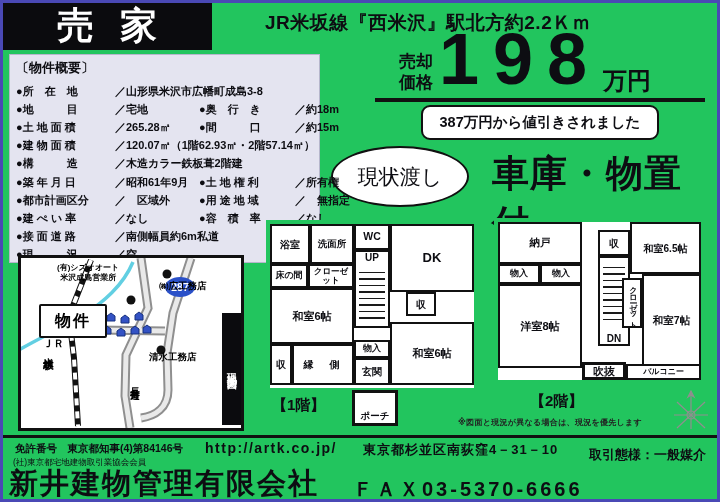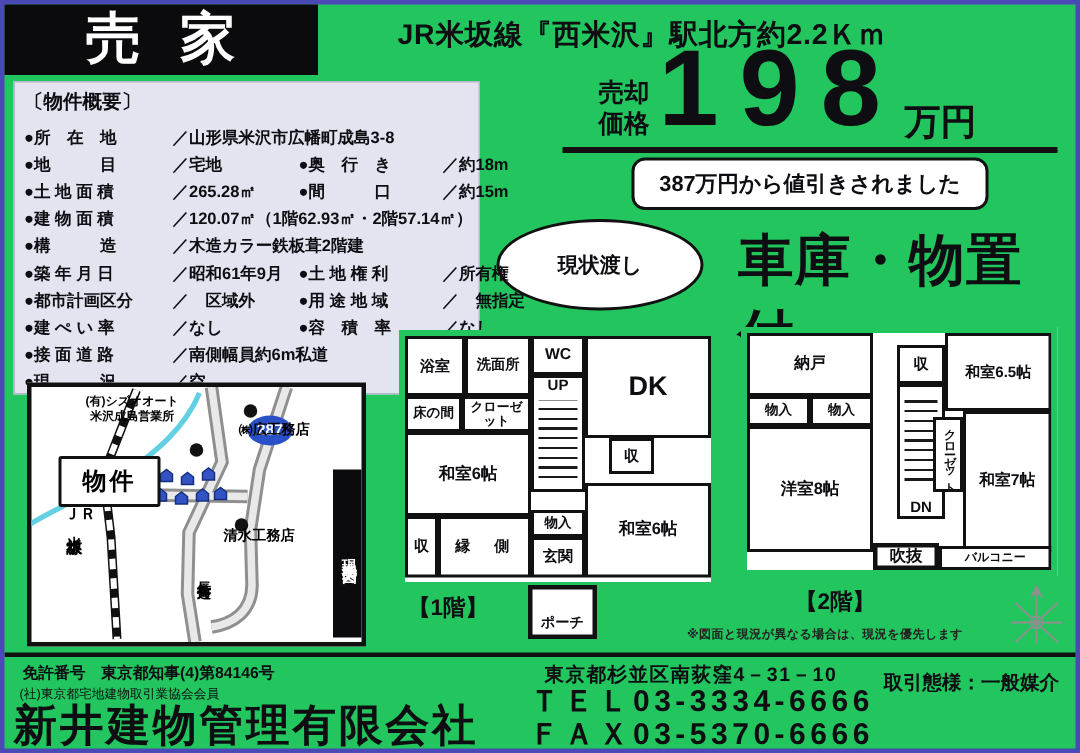--- a/index.html
+++ b/index.html
@@ -15,21 +15,21 @@
   .station{left:262px;top:7px;font-size:19px;font-weight:800;letter-spacing:.5px;}
 
   
   .price-label{left:396px;top:48px;font-size:17px;font-weight:900;line-height:1.25;text-align:center;}
   .price-amount{left:436px;top:20px;font-size:72px;font-weight:900;letter-spacing:14px;line-height:1;}
   .price-unit{left:600px;top:62px;font-size:24px;font-weight:900;}
   .price-underline{left:372px;top:95px;width:330px;height:4px;background:#111;}
   .discount{left:418px;top:102px;width:234px;height:31px;border:2.5px solid #111;border-radius:9px;
             display:flex;align-items:center;justify-content:center;font-size:14.5px;font-weight:800;background:#fff;}
   .condition{left:328px;top:143px;width:134px;height:57px;border:2.5px solid #111;border-radius:50%;
-             display:flex;align-items:center;justify-content:center;font-size:14px;font-weight:700;background:#fff;}
+             display:flex;align-items:center;justify-content:center;font-size:21px;font-weight:400;background:#fff;}
   .feature{left:489px;top:146px;font-size:37px;font-weight:900;letter-spacing:1px;}
 
   
   .ov-panel{left:6px;top:51px;width:311px;height:209px;background:#e4e4f0;border:1px solid #b6b6cc;
             padding:4px 0 0 6px;box-sizing:border-box;}
   .ov-title{font-size:13px;font-weight:800;margin-bottom:5px;}
   .ov-row{display:flex;align-items:center;height:18.2px;font-size:11px;font-weight:700;white-space:nowrap;}
   .c1{width:99px;flex:none;}
   .vfix{width:84px;flex:none;}
   .c2{width:96px;flex:none;}
@@ -61,21 +61,21 @@
   .stairs-fill{position:absolute;left:3px;right:3px;
                background:repeating-linear-gradient(to bottom,#fff 0,#fff 5px,#1a1a1a 5px,#1a1a1a 6.5px);}
   .fp-caption{position:absolute;font-size:15px;font-weight:800;}
   
   .r-bath{left:0;top:0;width:40px;height:40px;font-size:10px;}
   .r-wash{left:40px;top:0;width:44px;height:40px;font-size:9.5px;}
   .r-wc{left:84px;top:0;width:36px;height:26px;font-size:10.5px;font-weight:800;}
   .r-st1{left:84px;top:26px;width:36px;height:78px;font-size:10px;align-items:flex-start;}
   .r-st1 .stairs-fill{top:15px;bottom:4px;}
   .r-st1 .rl{position:relative;z-index:2;background:#fff;padding:0 2px;}
-  .r-dk{left:120px;top:0;width:84px;height:68px;font-size:18px;font-weight:800;}
+  .r-dk{left:120px;top:0;width:84px;height:68px;font-size:13px;font-weight:800;}
   .r-tok{left:0;top:40px;width:38px;height:24px;font-size:9px;}
   .r-cl1{left:38px;top:40px;width:46px;height:24px;font-size:8.5px;}
   .r-w6l{left:0;top:64px;width:84px;height:56px;font-size:11px;}
   .r-shur{left:136px;top:68px;width:30px;height:24px;font-size:10px;}
   .r-w6r{left:120px;top:98px;width:84px;height:63px;font-size:11px;}
   .r-mono{left:84px;top:116px;width:36px;height:18px;font-size:9px;}
   .r-gen{left:84px;top:134px;width:36px;height:27px;font-size:10px;}
   .r-shubl{left:0;top:120px;width:22px;height:41px;font-size:10px;}
   .r-eng{left:22px;top:120px;width:62px;height:41px;font-size:10px;letter-spacing:3px;}
   .r-porch{left:86px;top:170px;width:46px;height:36px;border:3px solid #111;align-items:flex-end;
@@ -339,18 +339,18 @@
       <line x1="3" y1="28" x2="37" y2="28"></line>
       <path d="M20,4 l-3,6 l3,-2 l3,2 z" fill="#8f8f8f"></path>
       <circle cx="20" cy="28" r="4"></circle>
     </g>
   </svg>
 
   <div class="abs foot-line"></div>
   <div class="abs lic">免許番号　東京都知事(4)第84146号</div>
   <div class="abs mem">(社)東京都宅地建物取引業協会会員</div>
   <div class="abs comp">新井建物管理有限会社</div>
+  <div class="abs url">http://artk.co.jp/</div>
   <div class="abs addr">東京都杉並区南荻窪4－31－10</div>
-  <div class="abs tel">ＴＥＬ03-3334-6666</div>
   <div class="abs fax">ＦＡＸ03-5370-6666</div>
   <div class="abs agency">取引態様：一般媒介</div>
 
 </div>
 
 </body></html>

